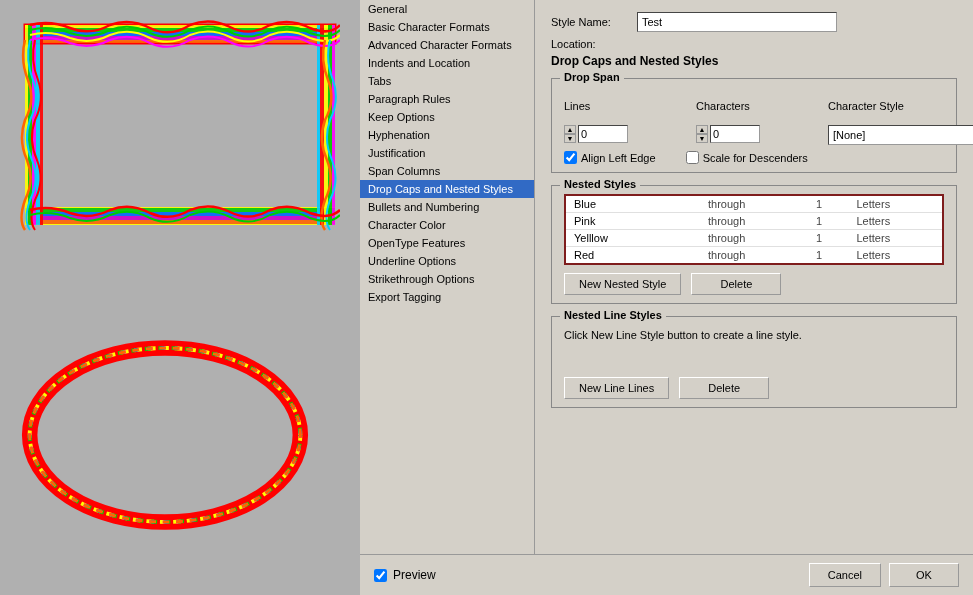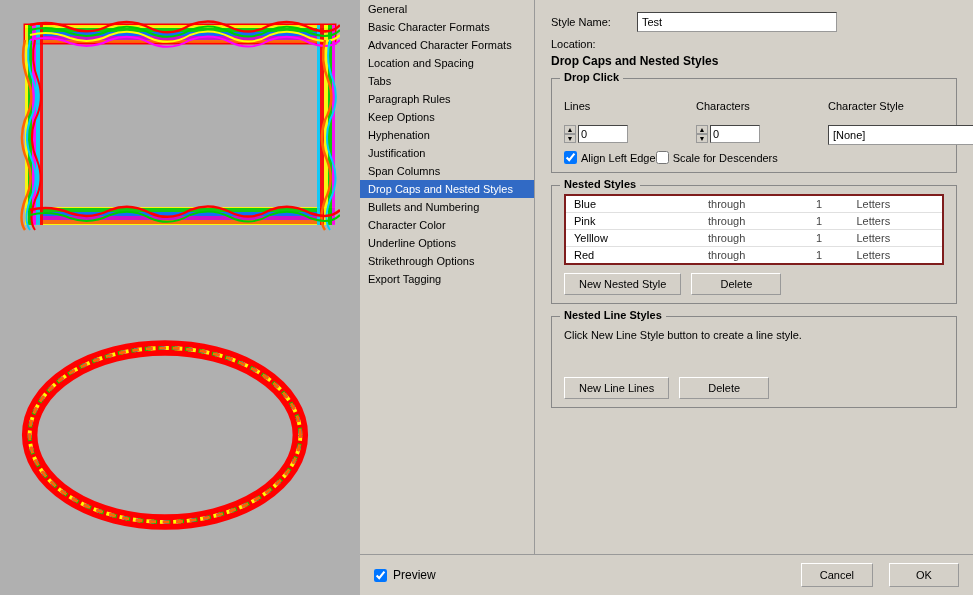--- a/index.html
+++ b/index.html
@@ -171,20 +171,21 @@
       width: 180px;
       height: 20px;
       font-size: 11px;
       background: #fff;
       border: 1px inset #999;
     }
 
     .checkbox-row {
       display: flex;
       margin-top: 6px;
+      gap: 30px;
     }
 
     .checkbox-label {
       display: flex;
       align-items: center;
       font-size: 11px;
       gap: 4px;
     }
 
     
@@ -254,21 +255,21 @@
     }
 
     .bottom-left {
       display: flex;
       align-items: center;
       gap: 6px;
     }
 
     .bottom-right {
       display: flex;
-      gap: 16px;
+      gap: 8px;
     }
 
     .btn-bottom {
       padding: 4px 18px;
       font-size: 11px;
       background: #d4d0c8;
       border: 1px solid #999;
       border-top-color: #fff;
       border-left-color: #fff;
       cursor: pointer;
@@ -380,51 +381,52 @@
   </div>
 </div>
 
 <div class="dialog">
   <div class="dialog-content">
 
     <div class="style-list">
       <div class="style-list-item">General</div>
       <div class="style-list-item">Basic Character Formats</div>
       <div class="style-list-item">Advanced Character Formats</div>
-      <div class="style-list-item">Location and Spacing</div>
+      <div class="style-list-item">Indents and Location</div>
       <div class="style-list-item">Tabs</div>
       <div class="style-list-item">Paragraph Rules</div>
       <div class="style-list-item">Keep Options</div>
       <div class="style-list-item">Hyphenation</div>
       <div class="style-list-item">Justification</div>
       <div class="style-list-item">Span Columns</div>
       <div class="style-list-item active">Drop Caps and Nested Styles</div>
       <div class="style-list-item">Bullets and Numbering</div>
       <div class="style-list-item">Character Color</div>
+      <div class="style-list-item">OpenType Features</div>
       <div class="style-list-item">Underline Options</div>
       <div class="style-list-item">Strikethrough Options</div>
       <div class="style-list-item">Export Tagging</div>
     </div>
 
     <div class="right-panel">
 
       <div class="form-row">
         <span class="form-label">Style Name:</span>
         <input class="form-input style-name-input" type="text" value="Test" style="">
       </div>
 
       <div class="form-row" style="margin-bottom: 4px;">
         <span class="form-label">Location:</span>
         <span></span>
       </div>
 
       <div class="section-title">Drop Caps and Nested Styles</div>
 
       <div class="fieldset-section" style="margin-top: 8px;">
-        <span class="fieldset-legend">Drop Click</span>
+        <span class="fieldset-legend">Drop Span</span>
         <div class="drop-caps-top">
           <div class="drop-caps-grid">
 
             <div>
               <span class="col-header">Lines</span>
             </div>
             <div>
               <span class="col-header">Characters</span>
             </div>
             <div>

